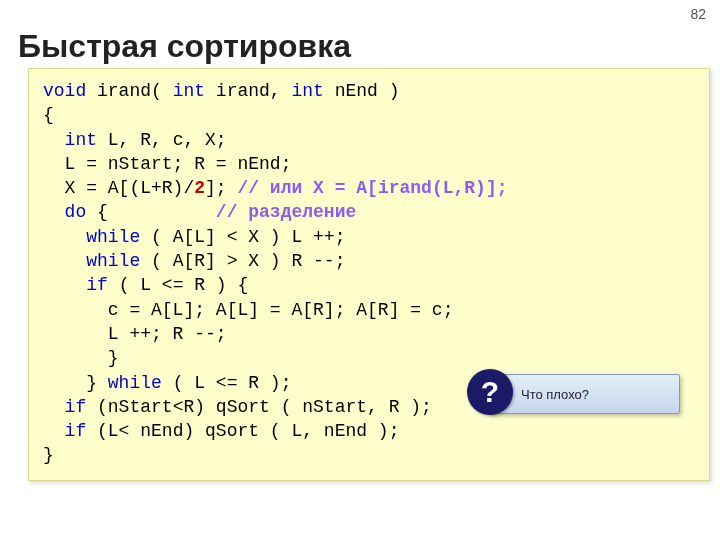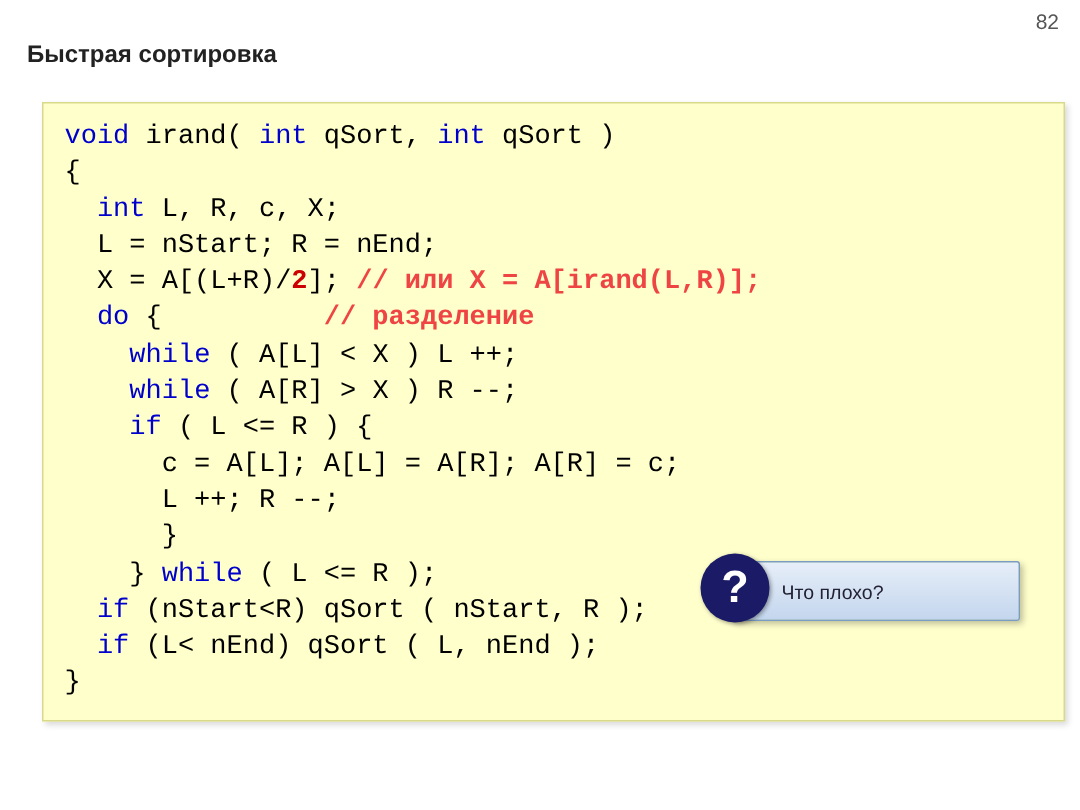--- a/index.html
+++ b/index.html
@@ -17,42 +17,42 @@
     top: 6px;
     right: 14px;
     font-size: 14px;
     color: #555;
     margin-left: 12px;
   }
   .title {
     position: absolute;
     top: 28px;
     left: 18px;
-    font-size: 16px;
+    font-size: 32px;
     font-weight: bold;
     color: #222;
   }
   .code-box {
     position: absolute;
     top: 68px;
     left: 28px;
     width: 652px;
     background: #ffffcc;
     border: 1px solid #d9d98a;
     box-shadow: 2px 2px 4px rgba(0,0,0,0.15);
     padding: 10px 14px 12px 14px;
     font-family: "Courier New", monospace;
     font-size: 18px;
     line-height: 1.35;
     color: #000;
     white-space: pre;
   }
   .kw { color: #0000cc; font-weight: normal; }
   .num { color: #cc0000; font-weight: bold; }
-  .cm { color: #ef4444; font-weight: bold; }
+  .cm { color: #8b5cf6; font-weight: bold; }
   .callout {
     position: absolute;
     top: 374px;
     left: 488px;
     width: 190px;
     height: 38px;
     background: linear-gradient(#e6eef8, #c4d6ee);
     border: 1px solid #7a9bc4;
     border-radius: 2px;
     box-shadow: 2px 2px 4px rgba(0,0,0,0.25);
@@ -80,21 +80,21 @@
     font-size: 13px;
     color: #223;
   }
 </style>
 </head>
 <body>
 
 <div class="page-number">82</div>
 <div class="title">Быстрая сортировка</div>
 
-<div class="code-box"><span class="kw">void</span><span> irand( </span><span class="kw">int</span><span> qSort, </span><span class="kw">int</span><span> qSort )</span>
+<div class="code-box"><span class="kw">void</span><span> irand( </span><span class="kw">int</span><span> irand, </span><span class="kw">int</span><span> nEnd )</span>
 <span>{</span>
 <span>  </span><span class="kw">int</span><span> L, R, c, X;</span>
 <span>  L = nStart; R = nEnd;</span>
 <span>  X = A[(L+R)/</span><span class="num">2</span><span>]; </span><span class="cm">// или X = A[irand(L,R)];</span>
 <span>  </span><span class="kw">do</span><span> {          </span><span class="cm">// разделение</span>
 <span>    </span><span class="kw">while</span><span> ( A[L] &lt; X ) L ++;</span>
 <span>    </span><span class="kw">while</span><span> ( A[R] &gt; X ) R --;</span>
 <span>    </span><span class="kw">if</span><span> ( L &lt;= R ) {</span>
 <span>      c = A[L]; A[L] = A[R]; A[R] = c;</span>
 <span>      L ++; R --;</span>

